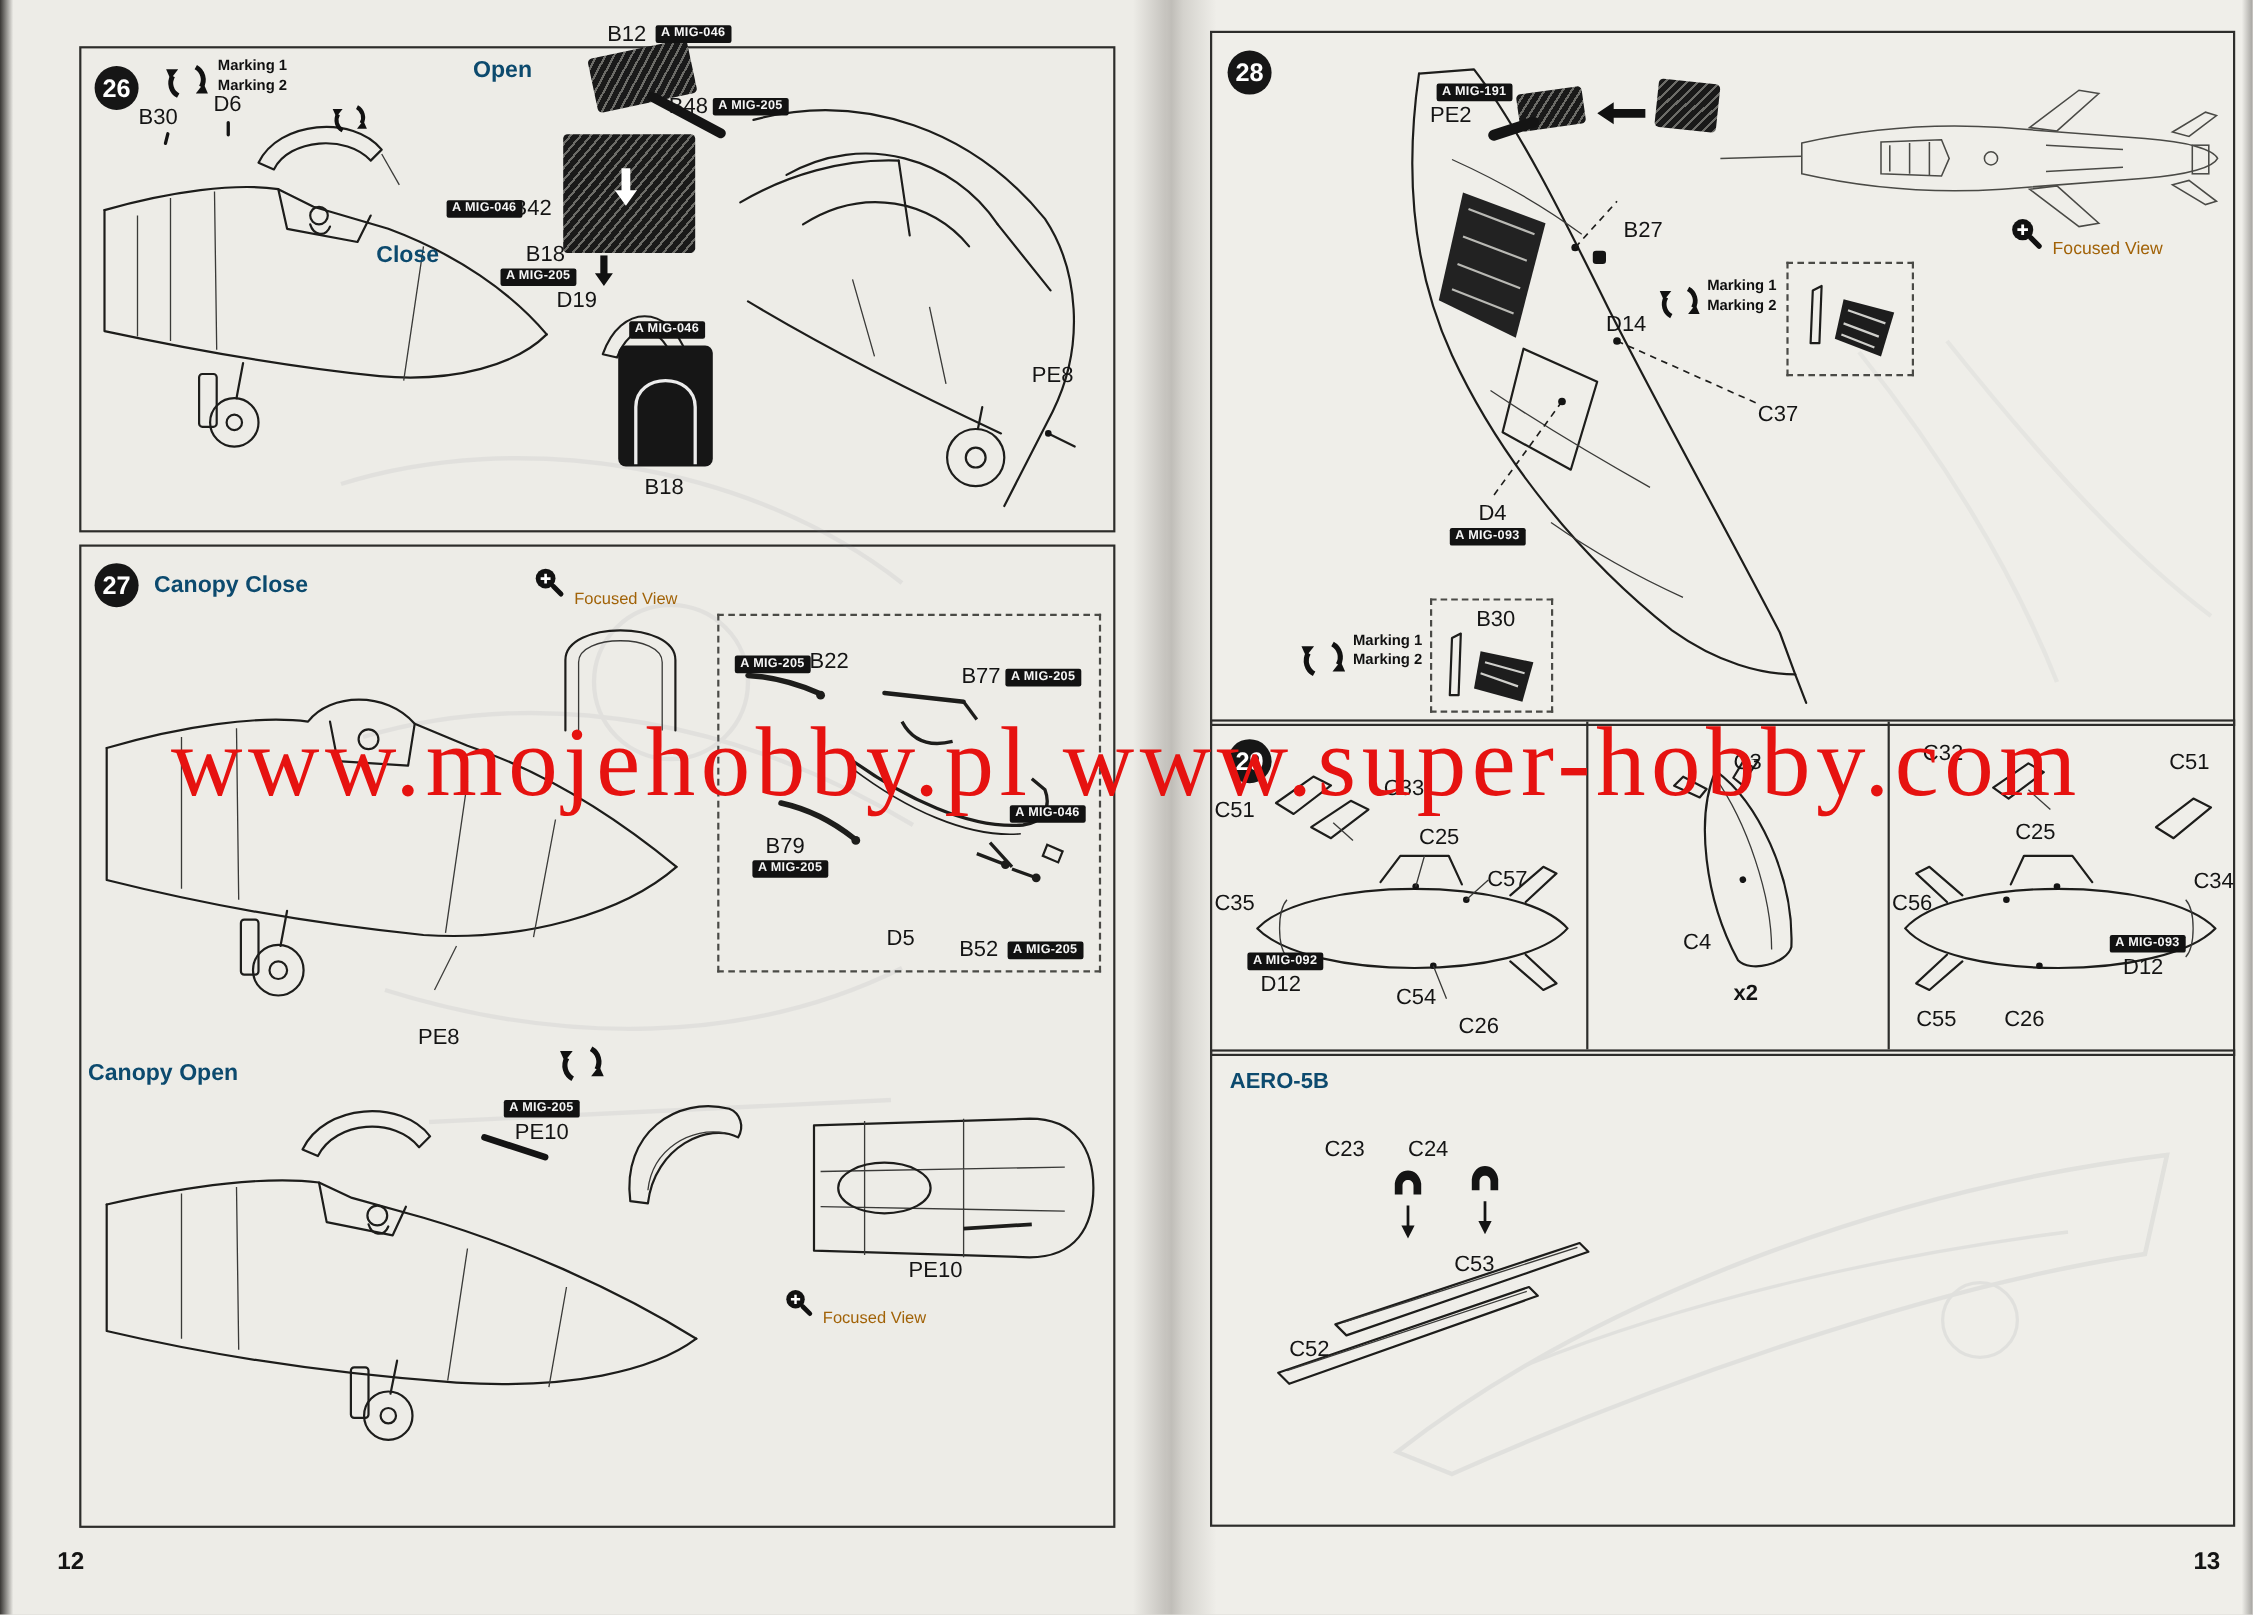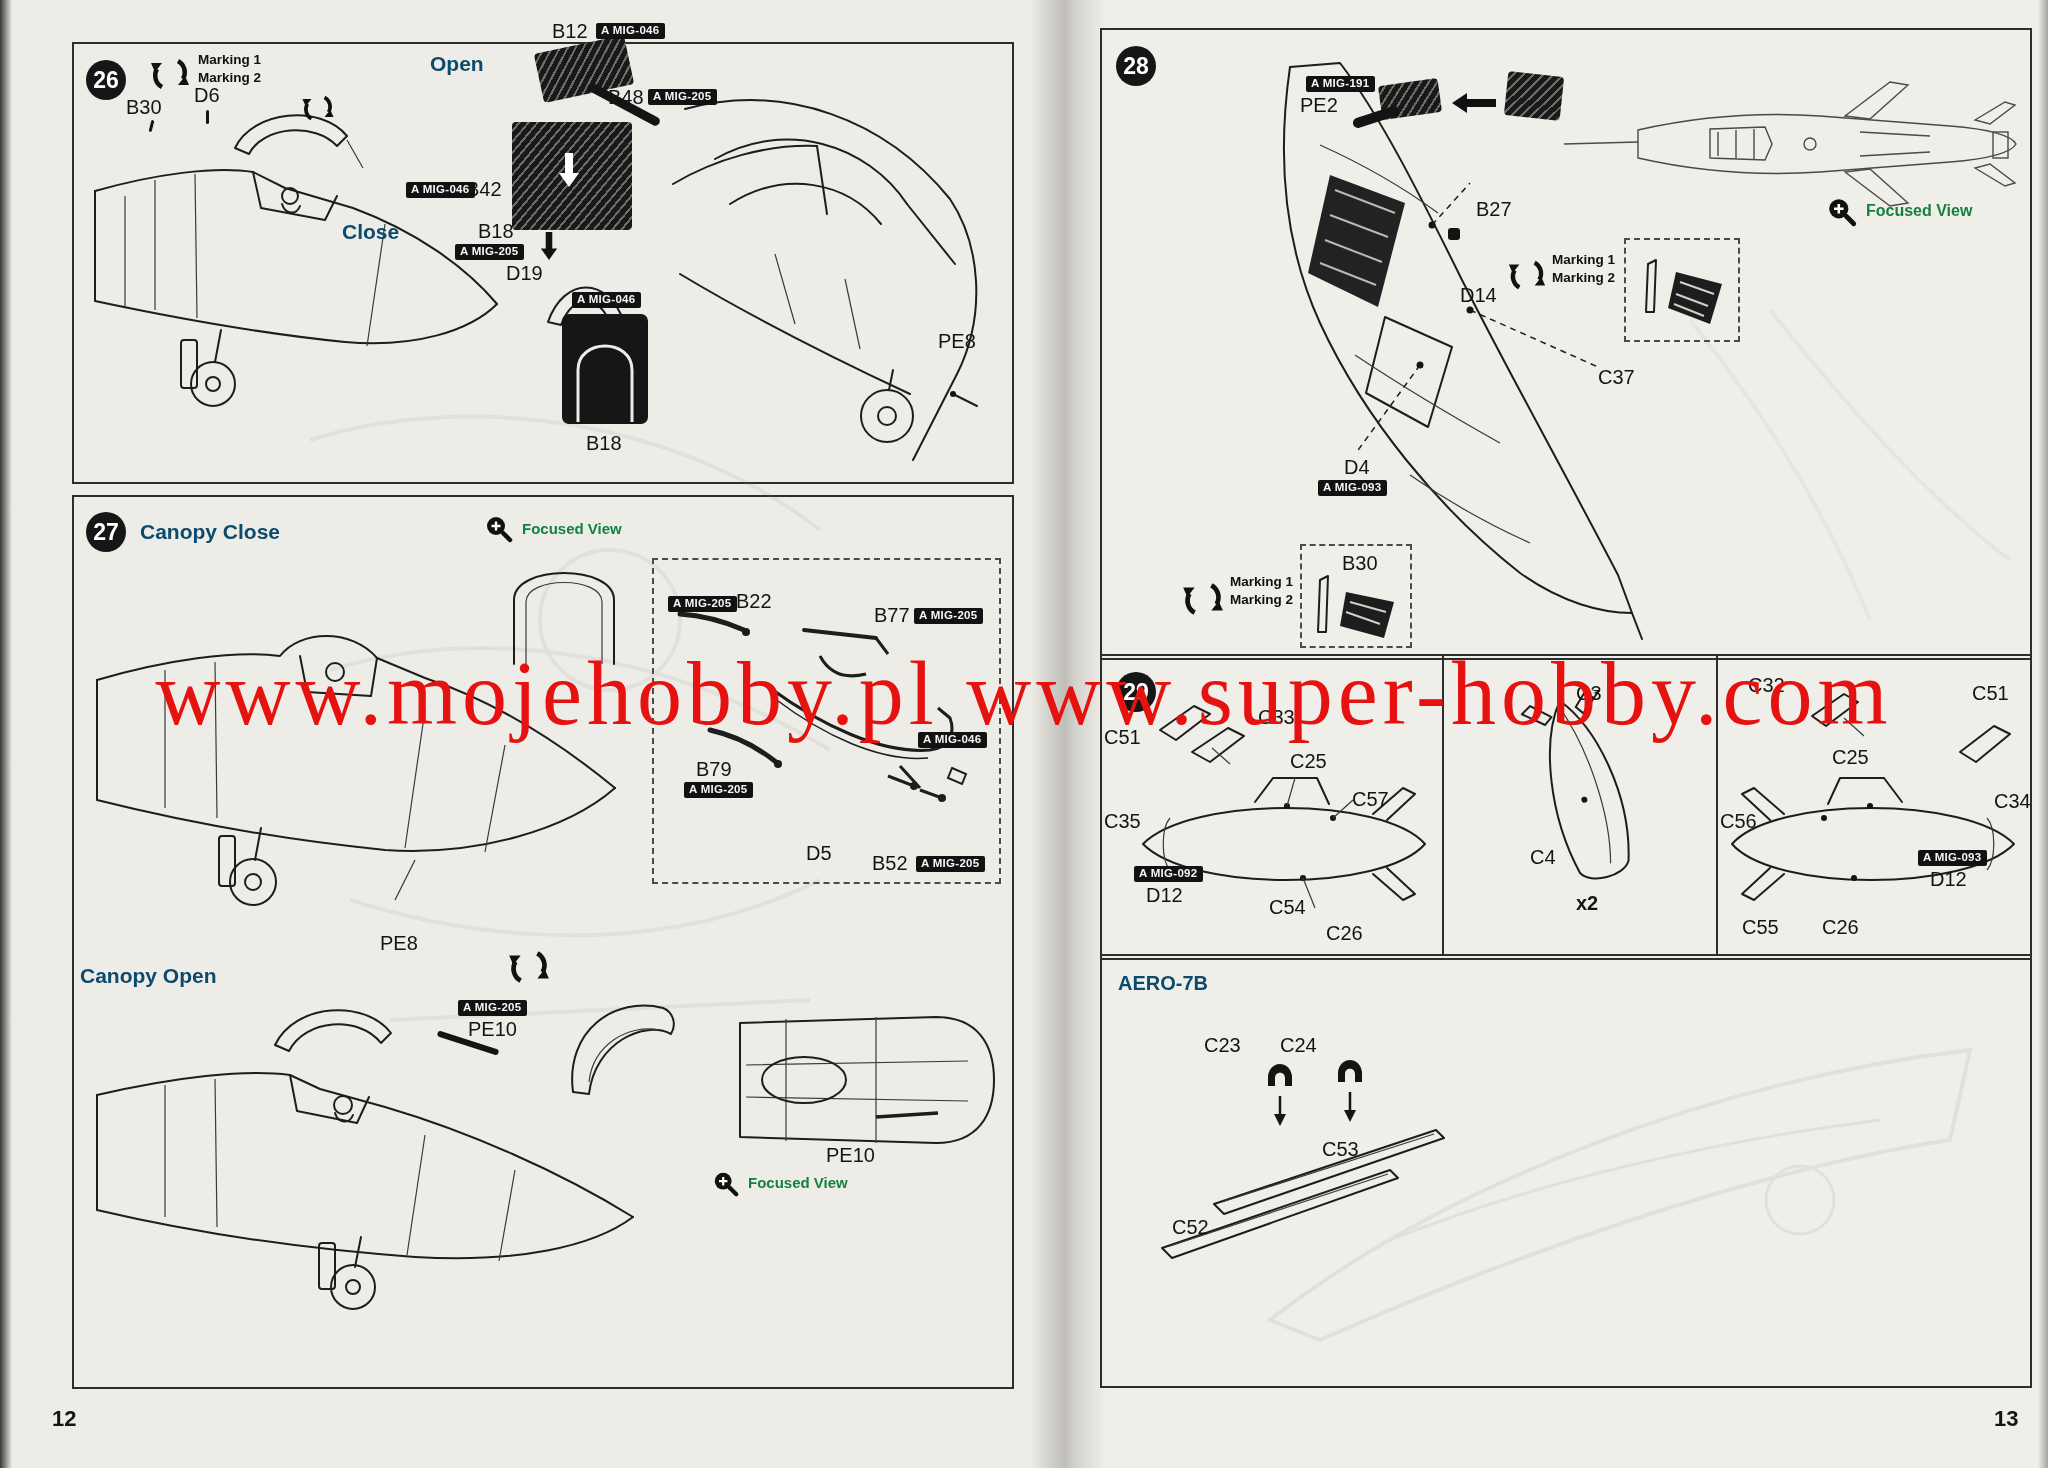--- a/index.html
+++ b/index.html
@@ -11,21 +11,21 @@
     background:linear-gradient(to right,rgba(70,64,58,0) 0%,rgba(70,64,58,.28) 46%,rgba(70,64,58,.16) 60%,rgba(70,64,58,0) 100%);}
   .edge-left{position:absolute;left:0;top:0;width:12px;height:1468px;z-index:41;
     background:linear-gradient(to right,rgba(25,23,21,.85),rgba(25,23,21,0));}
   .edge-right{position:absolute;right:0;top:0;width:10px;height:1468px;z-index:41;
     background:linear-gradient(to left,rgba(25,23,21,.35),rgba(25,23,21,0));}
   .box{position:absolute;border:2px solid #2d2d2b;}
   .dashedbox{position:absolute;border:2px dashed #4a4a46;}
   .vdiv{position:absolute;width:2px;background:#2d2d2b;}
   .lbl{position:absolute;font-size:20px;color:#141414;white-space:nowrap;z-index:20;}
   .ttl{position:absolute;font-size:21px;font-weight:bold;color:#0c4a6e;white-space:nowrap;z-index:20;}
-  .fv{position:absolute;font-size:15px;font-weight:bold;color:#15803d;white-space:nowrap;z-index:20;}
+  .fv{position:absolute;font-size:15px;font-weight:normal;color:#a16207;white-space:nowrap;z-index:20;margin-top:16px;}
   .tag{position:absolute;background:#121212;color:#f6f6f6;font-size:11.5px;font-weight:bold;
        padding:2px 5px;line-height:1;border-radius:2px;white-space:nowrap;z-index:21;letter-spacing:.3px;}
   .badge{position:absolute;width:40px;height:40px;border-radius:50%;background:#161616;color:#fff;
          font-size:23px;font-weight:bold;display:flex;align-items:center;justify-content:center;z-index:22;}
   .mark{position:absolute;font-size:13.5px;font-weight:bold;color:#101010;white-space:nowrap;z-index:20;}
   .pagenum{position:absolute;font-size:22px;font-weight:bold;color:#141414;z-index:20;}
   .wm{position:absolute;left:0;top:642px;width:100%;text-align:center;z-index:50;pointer-events:none;
       font-family:"Liberation Serif",serif;font-size:90px;letter-spacing:5px;color:#e61210;}
   .icon{position:absolute;z-index:22;}
   .draw{position:absolute;z-index:10;}
@@ -470,21 +470,21 @@
     </svg>
   </div>
   <div class="lbl" style="left:1720px;top:810px;">C56</div>
   <div class="lbl" style="left:1994px;top:790px;">C34</div>
   <div class="tag" style="left:1918px;top:850px;">A MIG-093</div>
   <div class="lbl" style="left:1930px;top:868px;">D12</div>
   <div class="lbl" style="left:1742px;top:916px;">C55</div>
   <div class="lbl" style="left:1822px;top:916px;">C26</div>
 
   <div class="box" style="left:1100px;top:954px;width:928px;height:430px;"></div>
-  <div class="ttl" style="left:1118px;top:972px;font-size:20px;">AERO-7B</div>
+  <div class="ttl" style="left:1118px;top:972px;font-size:20px;">AERO-5B</div>
   <div class="lbl" style="left:1204px;top:1034px;">C23</div>
   <div class="lbl" style="left:1280px;top:1034px;">C24</div>
   <div class="draw" style="left:1150px;top:1052px;">
     <svg width="342" height="232" viewBox="0 0 342 232">
       <path d="M118 24 c2 -16 22 -16 24 0 l0 10 l-7 0 l0 -8 c0 -7 -10 -7 -10 0 l0 8 l-7 0 Z" fill="#141414"></path>
       <path d="M188 20 c2 -16 22 -16 24 0 l0 10 l-7 0 l0 -8 c0 -7 -10 -7 -10 0 l0 8 l-7 0 Z" fill="#141414"></path>
       <path d="M130 44 L130 66 M200 40 L200 62" stroke="#141414" stroke-width="2.5"></path>
       <polygon points="130,74 124,62 136,62" fill="#141414"></polygon>
       <polygon points="200,70 194,58 206,58" fill="#141414"></polygon>
       <path class="ln" d="M64 152 L286 78 L294 86 L74 162 Z"></path>

